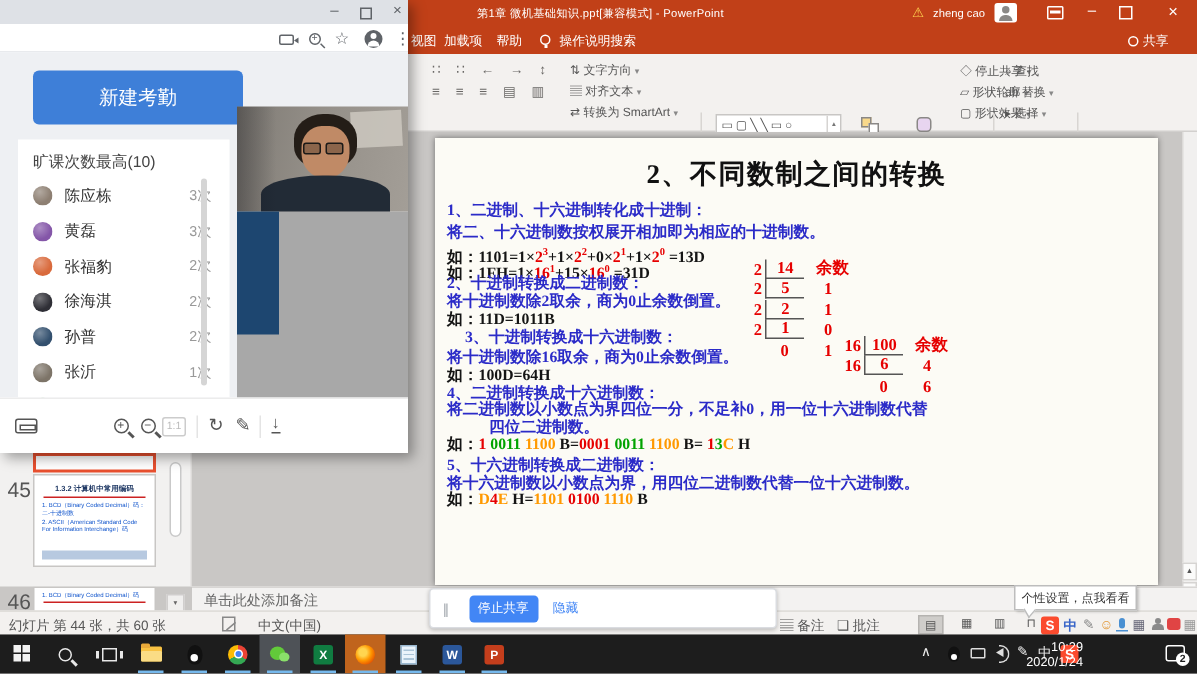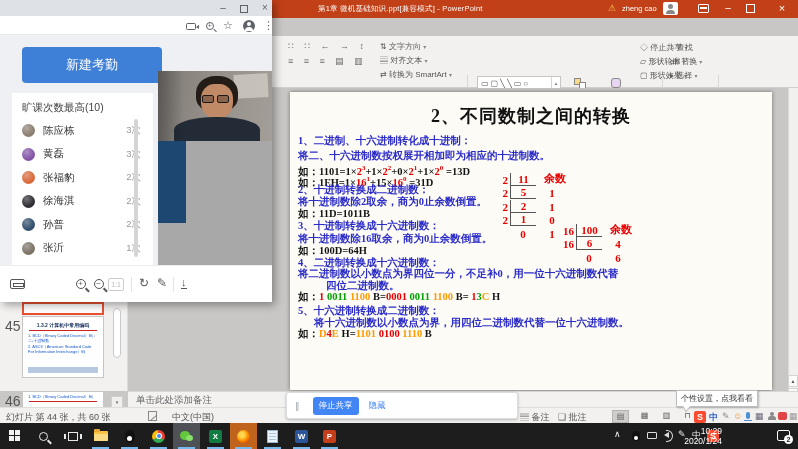--- a/index.html
+++ b/index.html
@@ -228,20 +228,28 @@
     <span class="abs ppt-title">第1章 微机基础知识.ppt[兼容模式] - PowerPoint</span>
     <span class="abs tb-warn">⚠</span>
     <span class="abs tb-user">zheng cao</span>
     <span class="abs tb-avatar"></span>
     <span class="abs tb-ribopt"></span>
     <span class="abs tb-min">–</span>
     <span class="abs tb-restore"></span>
     <span class="abs tb-close">×</span>
   </div>
 
+  <div class="abs ppt-tabs">
+    <span class="abs ppt-tab" style="left:274px">视图</span>
+    <span class="abs ppt-tab" style="left:296px">加载项</span>
+    <span class="abs ppt-tab" style="left:331px">帮助</span>
+    <span class="abs bulb"></span>
+    <span class="abs ppt-tab" style="left:373px">操作说明搜索</span>
+    <span class="abs ppt-share"><i class="share-person"></i><span>共享</span></span>
+  </div>
 
   <div class="abs ppt-ribbon">
 
     <span class="abs rb-glyphs" style="left:288px;top:5px">∷ ∷ ← → ↕</span>
     <span class="abs rb-glyphs" style="left:288px;top:20px">≡ ≡ ≡ ▤ ▥</span>
     <span class="abs rb-small" style="left:380px;top:5px">⇅ <span>文字方向</span> <span class="rb-caret">▾</span></span>
     <span class="abs rb-small" style="left:380px;top:19px">▤ <span>对齐文本</span> <span class="rb-caret">▾</span></span>
     <span class="abs rb-small" style="left:380px;top:33px">⇄ <span>转换为 SmartArt</span> <span class="rb-caret">▾</span></span>
     <span class="abs rb-grouplbl" style="left:330px;top:77px;width:90px">段落</span>
     <span class="abs rb-launcher" style="left:456px;top:77px">◿</span>
@@ -304,35 +312,35 @@
     <div class="abs slide" id="slide">
       <div class="abs sl-title">2、不同数制之间的转换</div>
       <div id="slide-lines">
           <div class="sl-line" style="top: 43px; left: 8px;"><span class="c-bl">1、二进制、十六进制转化成十进制：</span></div>
           <div class="sl-line" style="top: 58px; left: 8px;"><span class="c-bl">将二、十六进制数按权展开相加即为相应的十进制数。</span></div>
           <div class="sl-line" style="top: 70px; left: 8px;"><span class="c-bk">如：1101=1×</span><span class="c-rd">2</span><sup class="c-rd">3</sup><span class="c-bk">+1×</span><span class="c-rd">2</span><sup class="c-rd">2</sup><span class="c-bk">+0×</span><span class="c-rd">2</span><sup class="c-rd">1</sup><span class="c-bk">+1×</span><span class="c-rd">2</span><sup class="c-rd">0</sup><span class="c-bk"> =13D</span></div>
           <div class="sl-line" style="top: 81px; left: 8px;"><span class="c-bk">如：1FH=1×</span><span class="c-rd">16</span><sup class="c-rd">1</sup><span class="c-bk">+15×</span><span class="c-rd">16</span><sup class="c-rd">0</sup><span class="c-bk"> =31D</span></div>
           <div class="sl-line" style="top: 92px; left: 8px;"><span class="c-bl">2、十进制转换成二进制数：</span></div>
           <div class="sl-line" style="top: 104px; left: 8px;"><span class="c-bl">将十进制数除2取余，商为0止余数倒置。</span></div>
           <div class="sl-line" style="top: 116px; left: 8px;"><span class="c-bk">如：11D=1011B</span></div>
-          <div class="sl-line" style="top: 128px; left: 8px; text-align: right;"><span class="c-bl">3、十进制转换成十六进制数：</span></div>
+          <div class="sl-line" style="top: 128px; left: 20px; text-align: right;"><span class="c-bl">3、十进制转换成十六进制数：</span></div>
           <div class="sl-line" style="top: 141px; left: 8px;"><span class="c-bl">将十进制数除16取余，商为0止余数倒置。</span></div>
           <div class="sl-line" style="top: 153px; left: 8px;"><span class="c-bk">如：100D=64H</span></div>
           <div class="sl-line" style="top: 165px; left: 8px;"><span class="c-bl">4、二进制转换成十六进制数：</span></div>
           <div class="sl-line" style="top: 176px; left: 8px;"><span class="c-bl">将二进制数以小数点为界四位一分，不足补0，用一位十六进制数代替</span></div>
           <div class="sl-line" style="top: 188px; left: 36px;"><span class="c-bl">四位二进制数。</span></div>
           <div class="sl-line" style="top: 199px; left: 8px;"><span class="c-bk">如：</span><span class="c-rd">1 </span><span class="c-gn">0011 </span><span class="c-or">1100 </span><span class="c-bk">B=</span><span class="c-rd">0001 </span><span class="c-gn">0011 </span><span class="c-or">1100 </span><span class="c-bk">B= </span><span class="c-rd">1</span><span class="c-gn">3</span><span class="c-or">C</span><span class="c-bk"> H</span></div>
           <div class="sl-line" style="top: 213px; left: 8px;"><span class="c-bl">5、十六进制转换成二进制数：</span></div>
-          <div class="sl-line" style="top: 225px; left: 8px; margin-left: 16px;"><span class="c-bl">将十六进制数以小数点为界，用四位二进制数代替一位十六进制数。</span></div>
+          <div class="sl-line" style="top: 225px; left: 8px;"><span class="c-bl">将十六进制数以小数点为界，用四位二进制数代替一位十六进制数。</span></div>
           <div class="sl-line" style="top: 236px; left: 8px;"><span class="c-bk">如：</span><span class="c-or">D</span><span class="c-rd">4</span><span class="c-or">E</span><span class="c-bk"> H=</span><span class="c-or">1101 </span><span class="c-rd">0100 </span><span class="c-or">1110 </span><span class="c-bk">B</span></div>
         </div>
       <div class="dv-table" id="divA" style="left: 204px; top: 80px;">
           <div class="dv-row">
             <span class="dv-d">2</span>
-            <span class="dv-v dv-br">11</span>
+            <span class="dv-v dv-br">14</span>
             <span class="dv-r">余数</span>
           </div>
           <div class="dv-row">
             <span class="dv-d">2</span>
             <span class="dv-v dv-br">5</span>
             <span class="dv-r">1</span>
           </div>
           <div class="dv-row">
             <span class="dv-d">2</span>
             <span class="dv-v dv-br">2</span>

